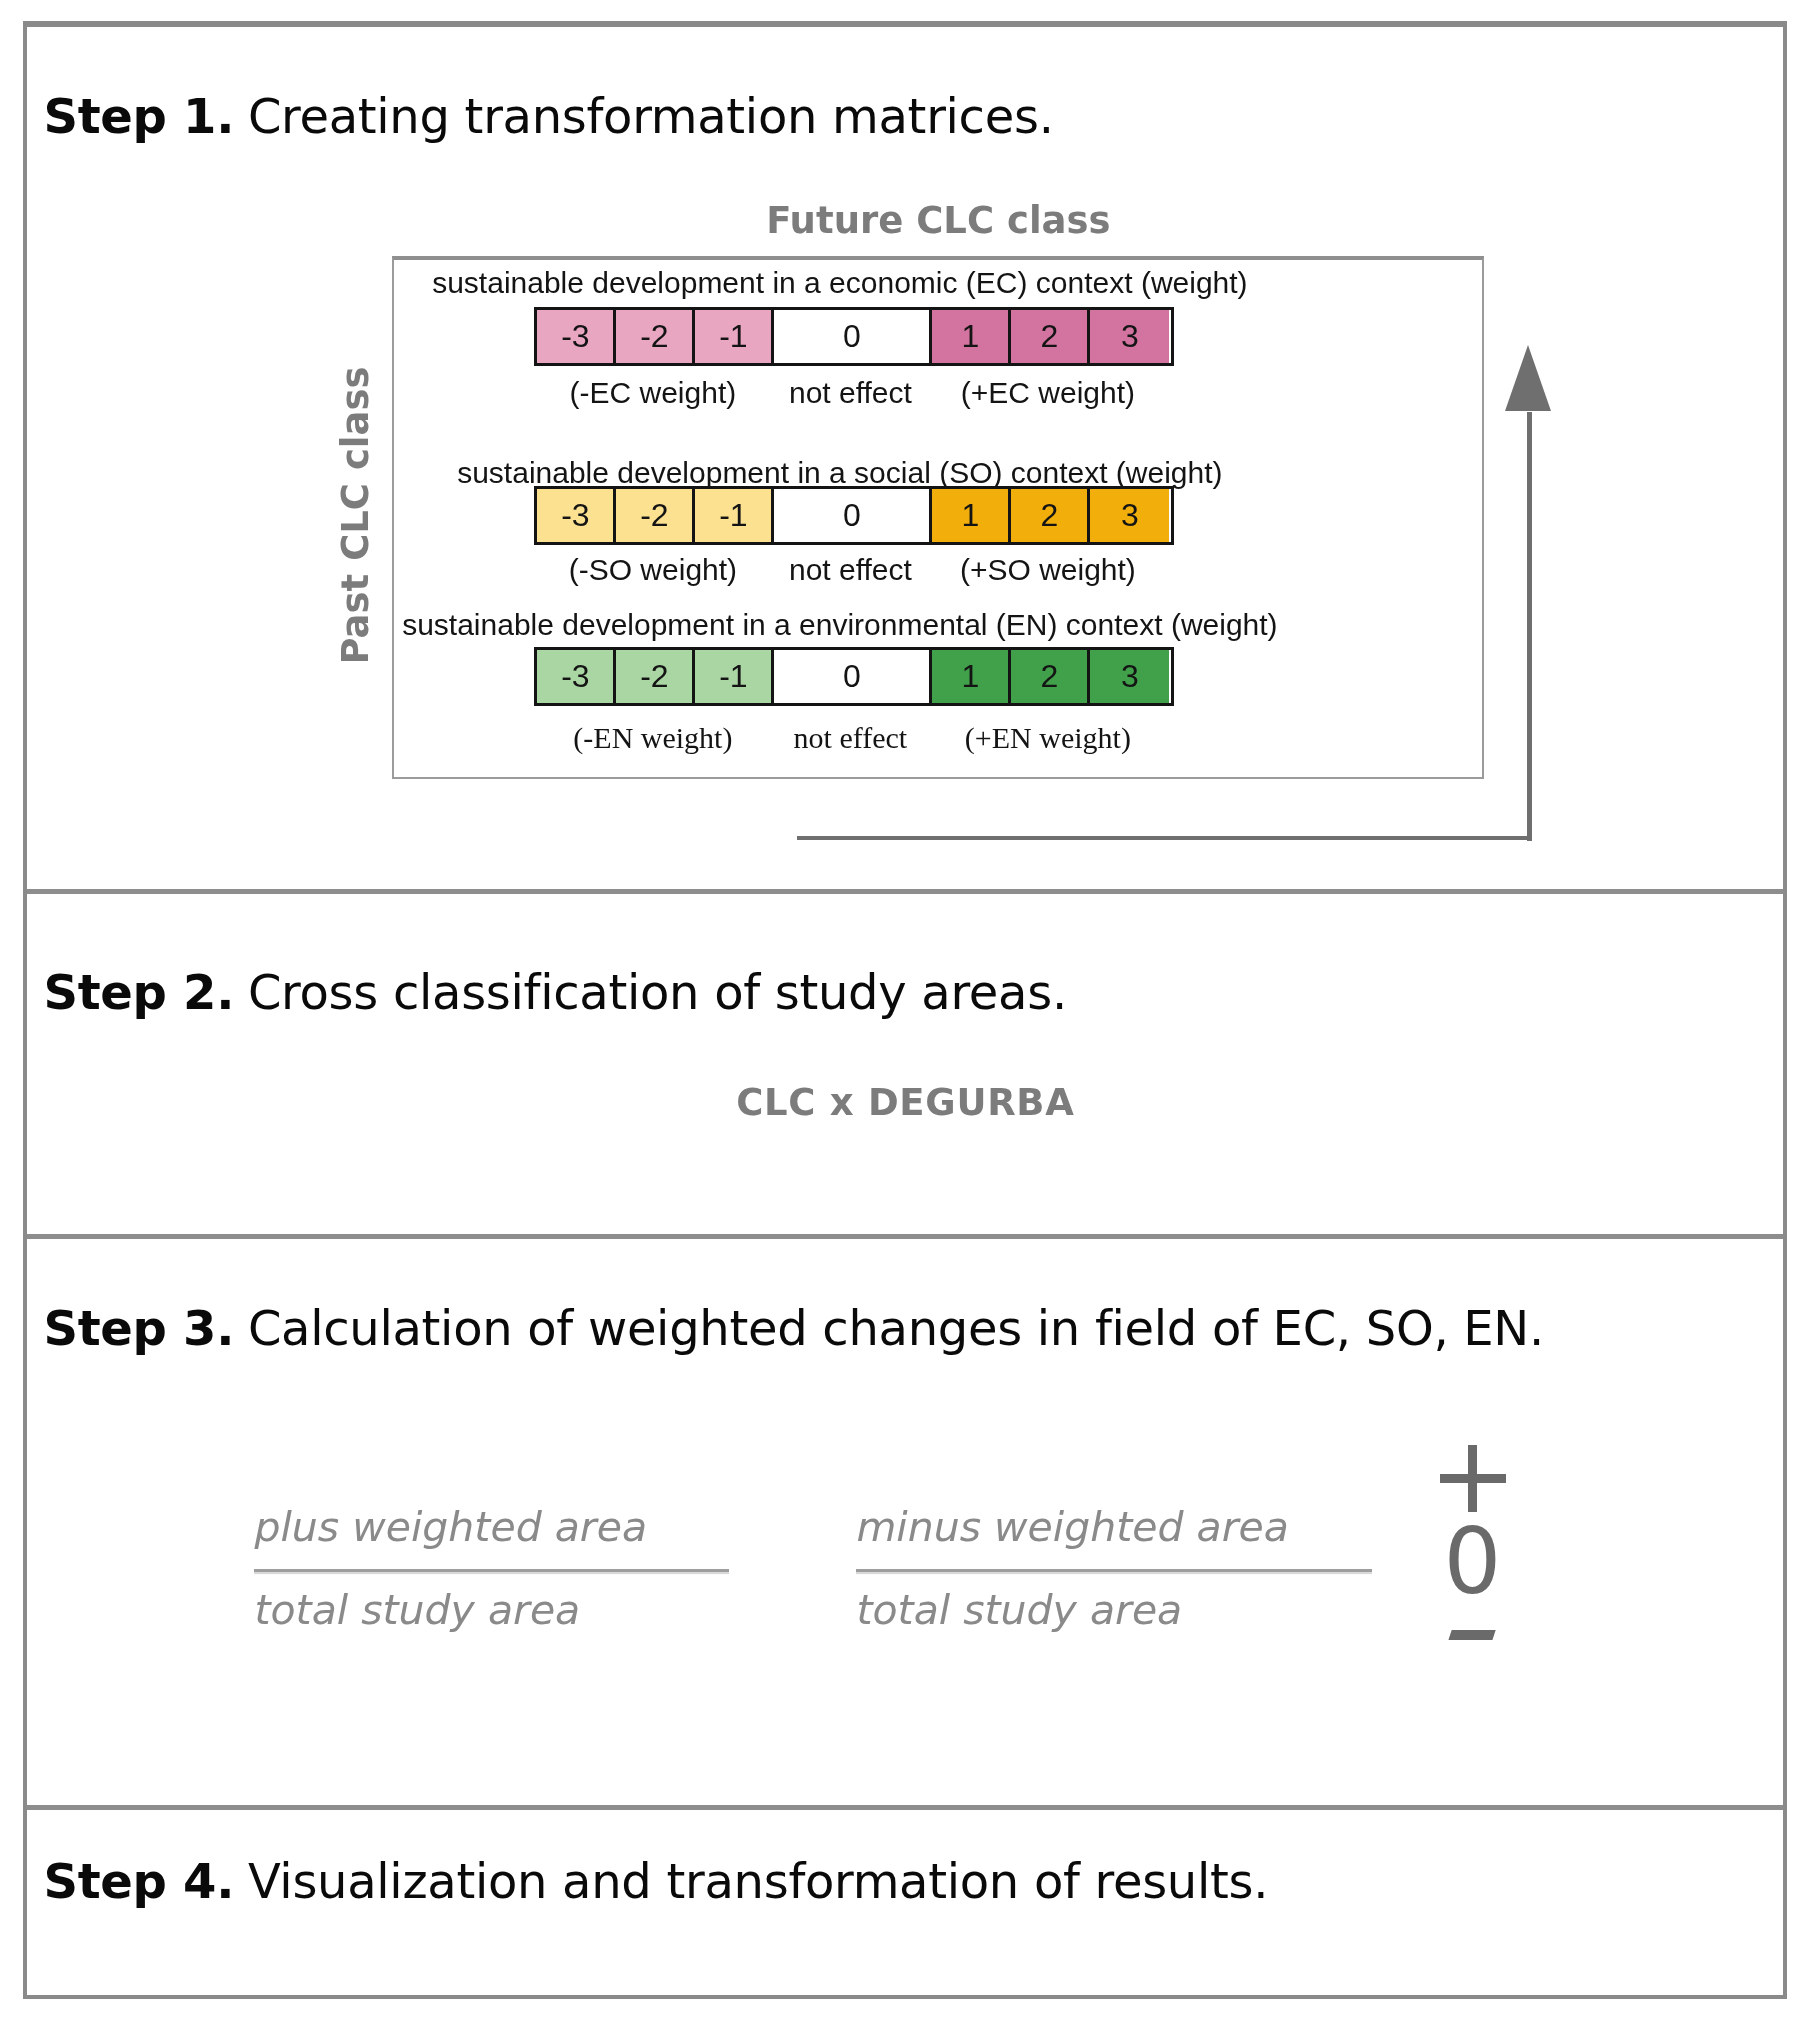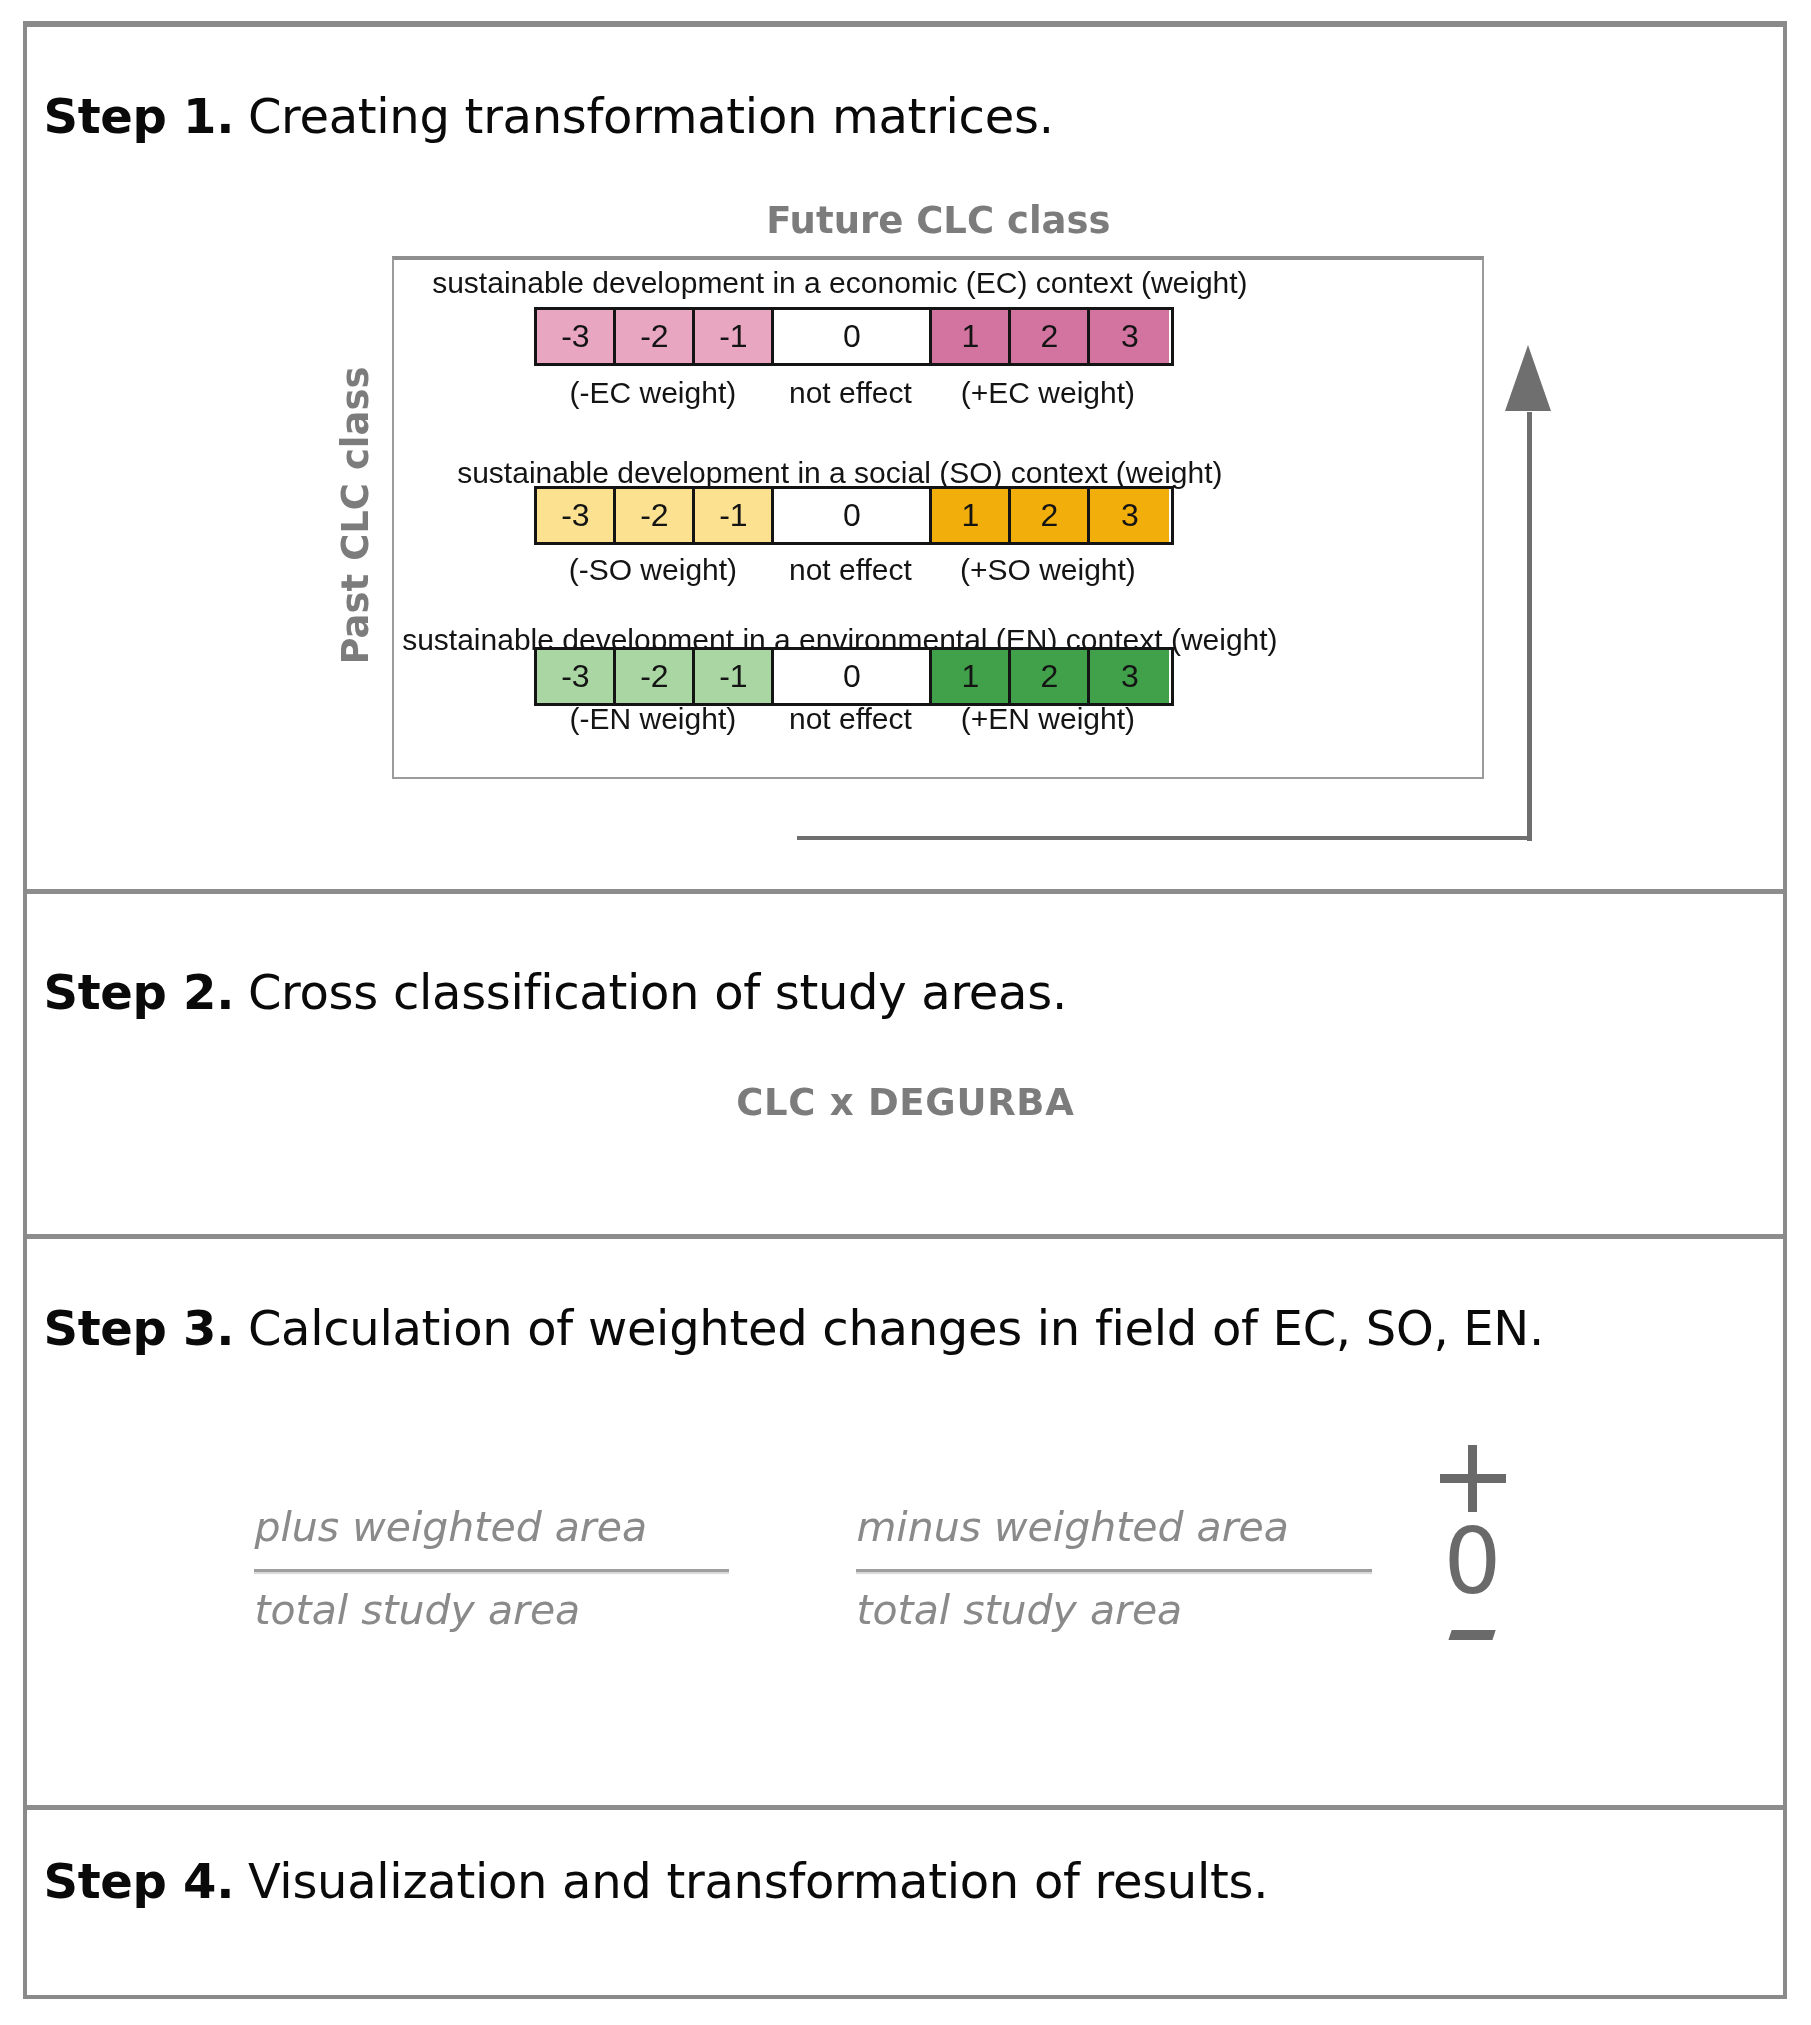--- a/index.html
+++ b/index.html
@@ -35,21 +35,21 @@
   .cell{box-sizing:border-box;border-right:3.4px solid #141414;display:flex;
         align-items:center;justify-content:center;font-size:32px;color:#141414;
         font-family:"Liberation Sans",sans-serif;background:#ffffff;}
   .cell:last-child{border-right:none;}
   .mlabels{position:absolute;left:140px;width:633px;display:flex;font-size:30px;
            color:#141414;font-family:"Liberation Sans",sans-serif;}
   .mlabels .lneg,.mlabels .lpos{width:237px;text-align:center;}
   .mlabels .lzero{width:158px;text-align:center;}
   .cap-ec{top:6.9px;}  .row-ec{top:47px;}  .lab-ec{top:116px;}
   .cap-so{top:196px;} .row-so{top:226px;} .lab-so{top:293px;}
-  .cap-en{top:348px;margin-top:15px;} .row-en{top:387px;} .lab-en{top:442px;}
+  .cap-en{top:348px;} .row-en{top:387px;} .lab-en{top:461px;font-family:Liberation Serif, serif;}
   .arrow-h{position:absolute;left:770px;top:809px;width:734px;height:4.8px;background:#6f6f6f;}
   .arrow-v{position:absolute;left:1500px;top:385px;width:4.8px;height:429px;background:#6f6f6f;}
   .arrow-head{position:absolute;left:1478px;top:318px;width:0;height:0;
               border-left:23.4px solid transparent;border-right:23.4px solid transparent;
               border-bottom:66px solid #6f6f6f;}
   
   .formula{position:absolute;left:0;top:187px;width:100%;text-align:center;
            font-size:37px;font-weight:bold;color:#7c7c7c;letter-spacing:0.7px;}
   
   .fraction{position:absolute;top:264px;display:flex;flex-direction:column;

